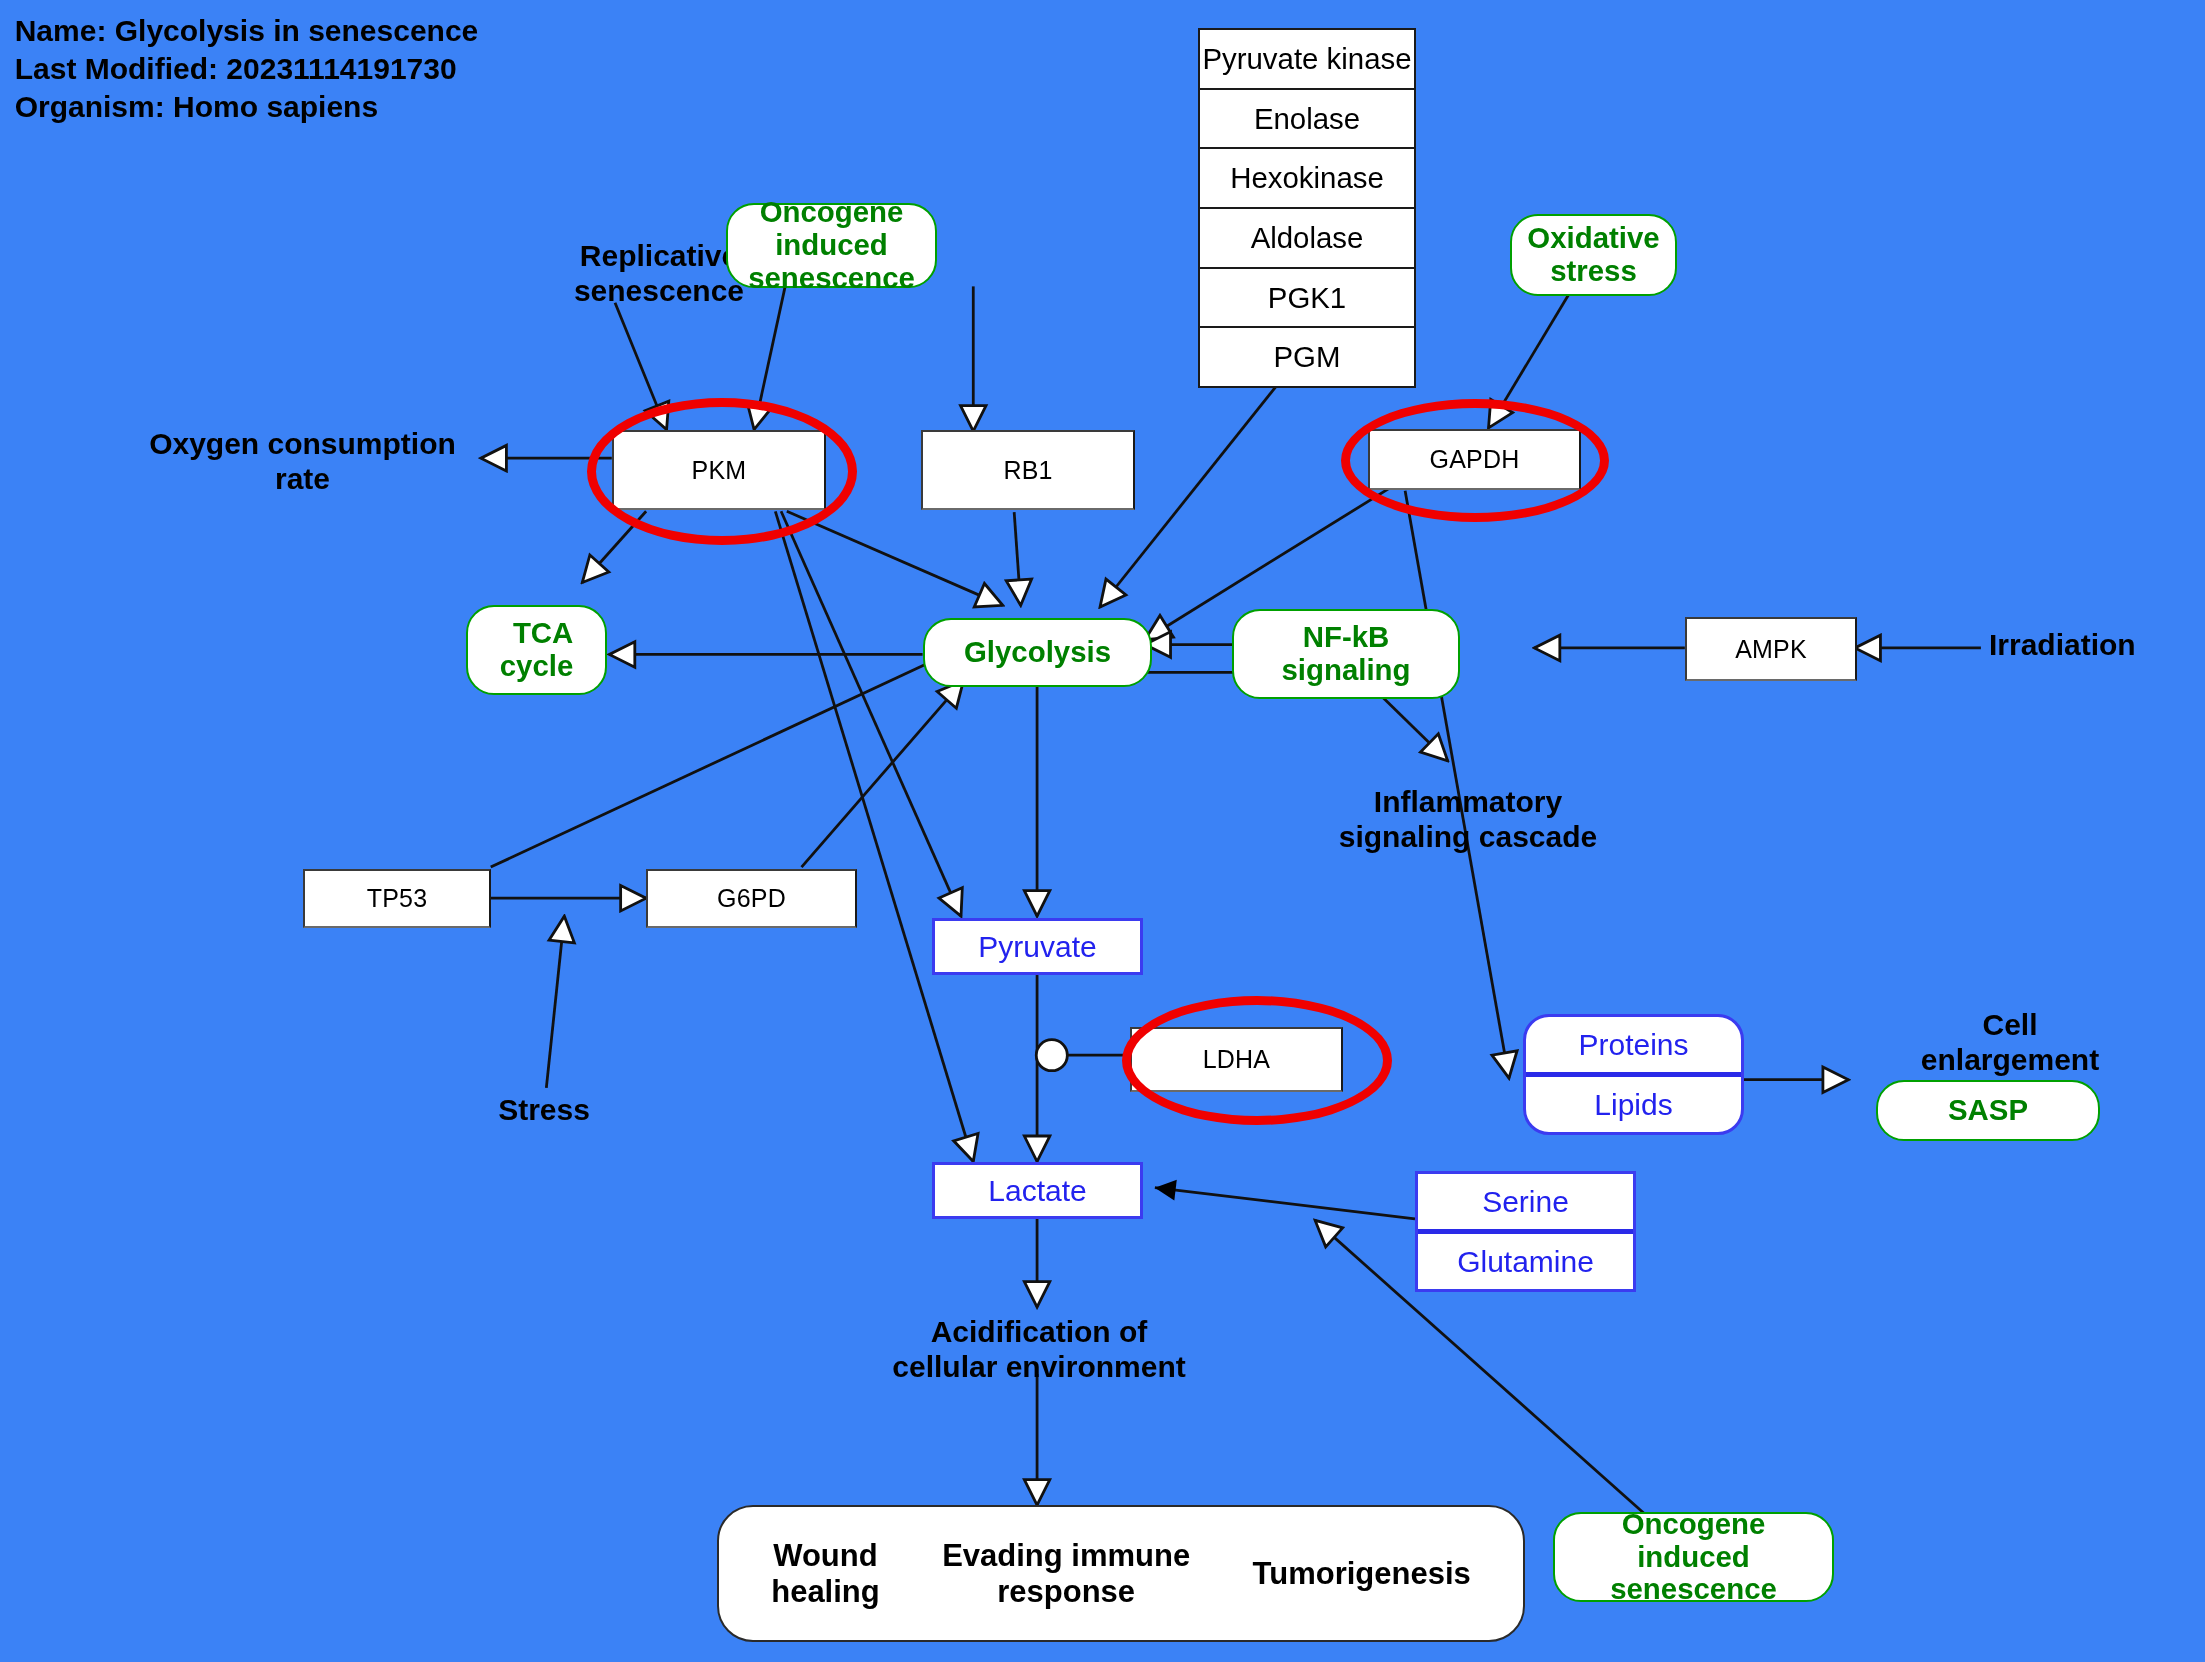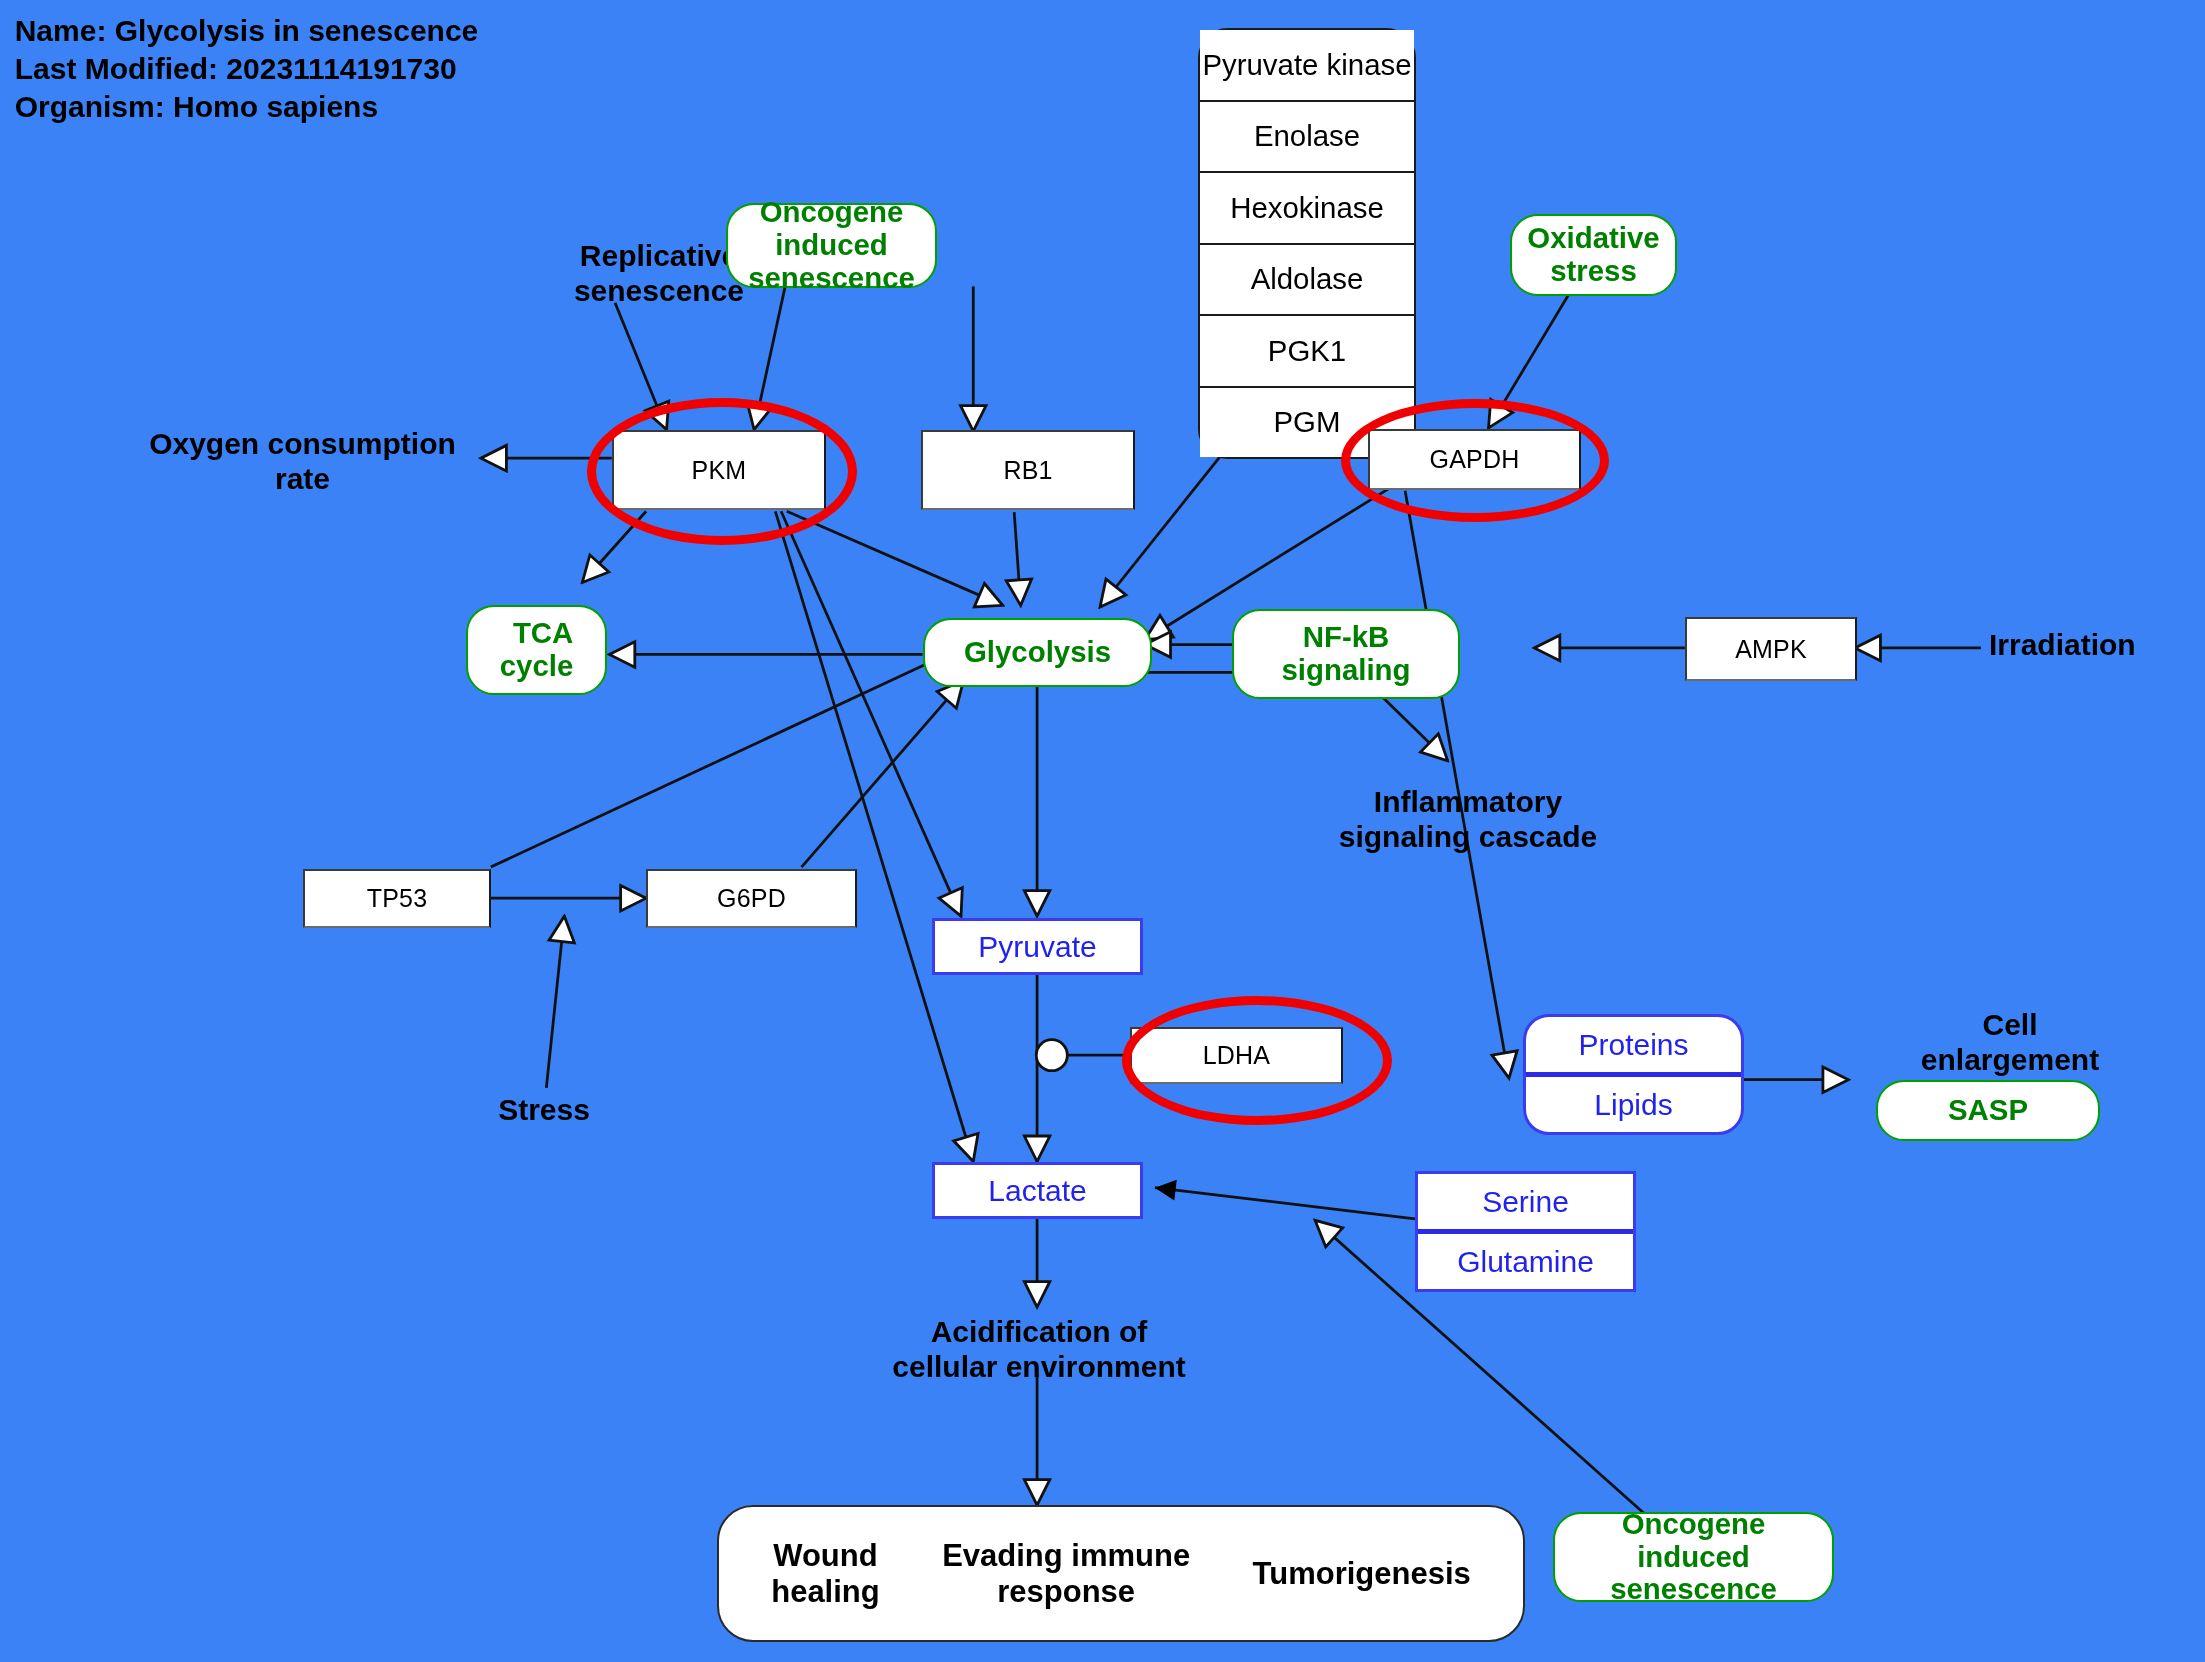--- a/index.html
+++ b/index.html
@@ -135,21 +135,21 @@
       <line x1="2010" y1="1850" x2="1608" y2="1492" marker-end="url(#openArrow)"></line>
     </g>
   </svg>
 
   <div class="meta">
     <div>Name: Glycolysis in senescence</div>
     <div>Last Modified: 20231114191730</div>
     <div>Organism: Homo sapiens</div>
   </div>
 
-  <div class="enz-list" style="left:1198px;top:28px;width:218px;height:431px;border-radius:30px;">
+  <div class="enz-list" style="left:1198px;top:28px;width:218px;height:360px;">
     <div class="erow">Pyruvate kinase</div>
     <div class="erow">Enolase</div>
     <div class="erow">Hexokinase</div>
     <div class="erow">Aldolase</div>
     <div class="erow">PGK1</div>
     <div class="erow">PGM</div>
   </div>
 
   <div class="plain" style="left:524px;top:239px;width:270px;">Replicative
 senescence</div>
@@ -220,21 +220,21 @@
   </div>
 
   <div class="node gene" style="left:303px;top:869px;width:188px;height:59px;">
     <span>TP53</span>
   </div>
 
   <div class="node gene" style="left:646px;top:869px;width:211px;height:59px;">
     <span>G6PD</span>
   </div>
 
-  <div class="node gene" style="left:1130px;top:1027px;width:213px;height:57px;">
+  <div class="node gene" style="left:1130px;top:1027px;width:213px;height:65px;">
     <span>LDHA</span>
   </div>
 
   <div class="node metab" style="left:932px;top:918px;width:211px;height:57px;">
     <span>Pyruvate</span>
   </div>
 
   <div class="node metab" style="left:932px;top:1162px;width:211px;height:57px;">
     <span>Lactate</span>
   </div>

